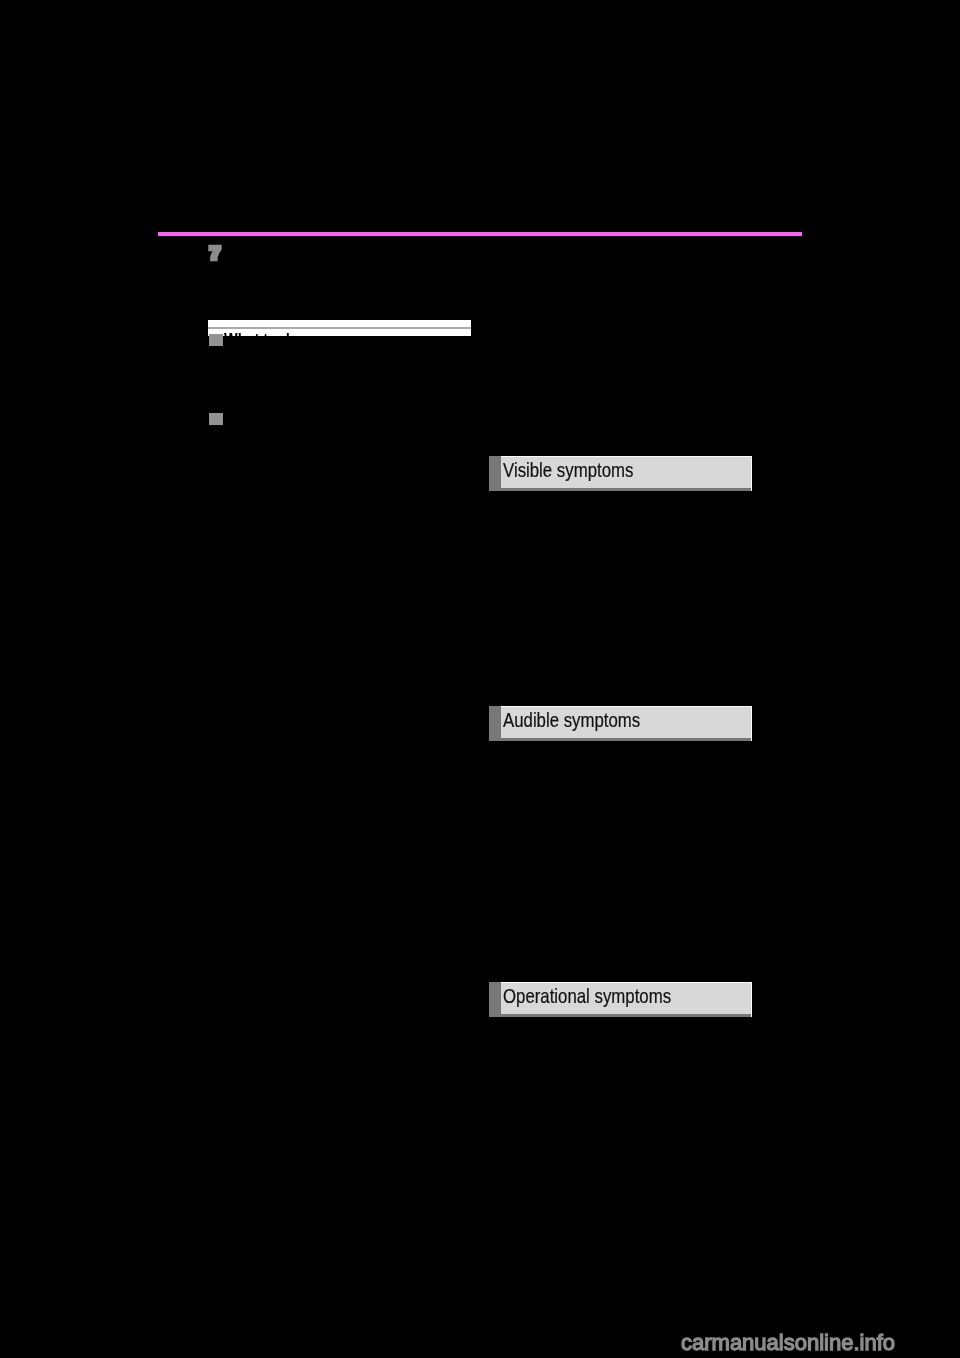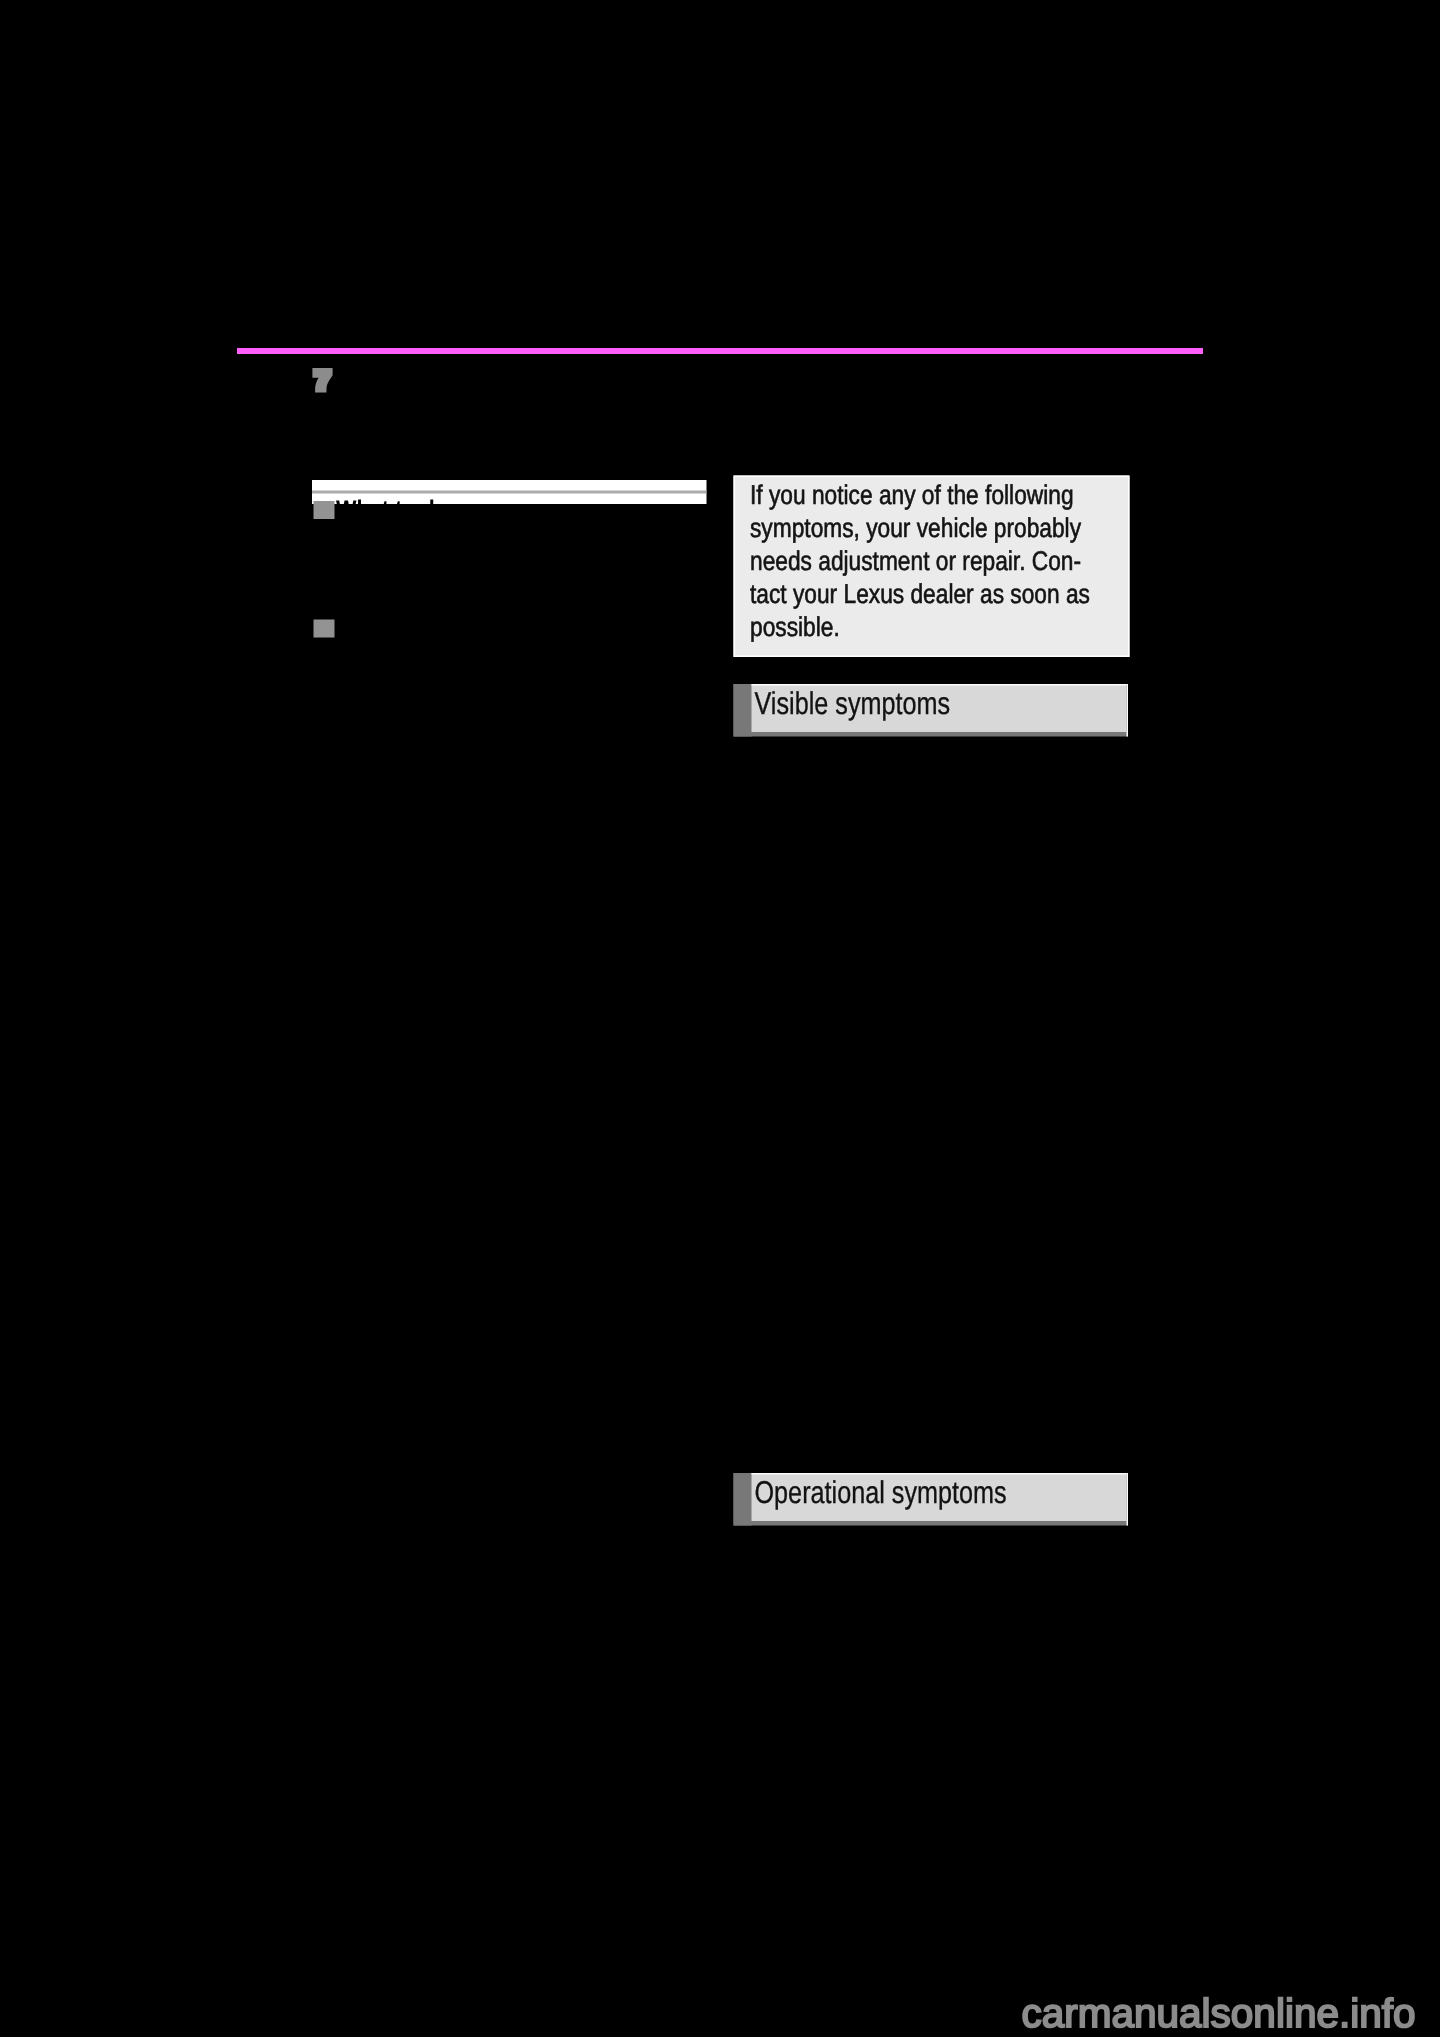--- a/index.html
+++ b/index.html
@@ -48,51 +48,49 @@
   .bar .face{position:absolute;left:11.5px;top:0.5px;width:250.2px;height:31.5px;
              background:#d8d8d8;border-top:1.4px solid #fbfbfb;
              box-sizing:border-box;}
   .bar .lbl{position:absolute;left:14px;top:3px;color:#121212;font-size:21px;line-height:21px;
             white-space:nowrap;-webkit-text-stroke:0.22px #121212;
             transform:scaleX(0.80);transform-origin:left top;}
   .b1{top:455.9px;}
   .b2{top:705.9px;}
   .b3{top:939.9px;margin-top:42px;}
 
-  .wm{position:absolute;left:681px;top:1328.5px;color:#8c8c8c;font-size:27px;
+  .wm{position:absolute;left:681px;top:1328.5px;color:#8c8c8c;font-size:22px;
       line-height:27px;white-space:nowrap;-webkit-text-stroke:1.3px #8c8c8c;}
 </style>
 </head>
 <body>
 
 <div class="page">
 
   <div class="rule"></div>
   <div class="chapnum">7</div>
 
   <div class="whiteband">
     <div class="divider"></div>
     <div class="htxt">What to do...</div>
   </div>
   <div class="sq sq1"></div>
   <div class="sq sq2"></div>
 
 
-  <div class="intro">
-    <div class="ln" style="top:3px">If you notice any of the following</div>
-    <div class="ln" style="top:25px">symptoms, your vehicle probably</div>
-    <div class="ln" style="top:47px">needs adjustment or repair. Con-</div>
-    <div class="ln" style="top:69px">tact your Lexus dealer as soon as</div>
-    <div class="ln" style="top:91px">possible.</div>
-  </div>
 
   <div class="bar b1">
     <div class="tab"></div>
     <div class="face"></div>
     <div class="lbl">Visible symptoms</div>
+  </div>
+  <div class="bar b2">
+    <div class="tab"></div>
+    <div class="face"></div>
+    <div class="lbl">Audible symptoms</div>
   </div>
   <div class="bar b3">
     <div class="tab"></div>
     <div class="face"></div>
     <div class="lbl">Operational symptoms</div>
   </div>
 
   <div class="wm">carmanualsonline.info</div>
 </div>
 

